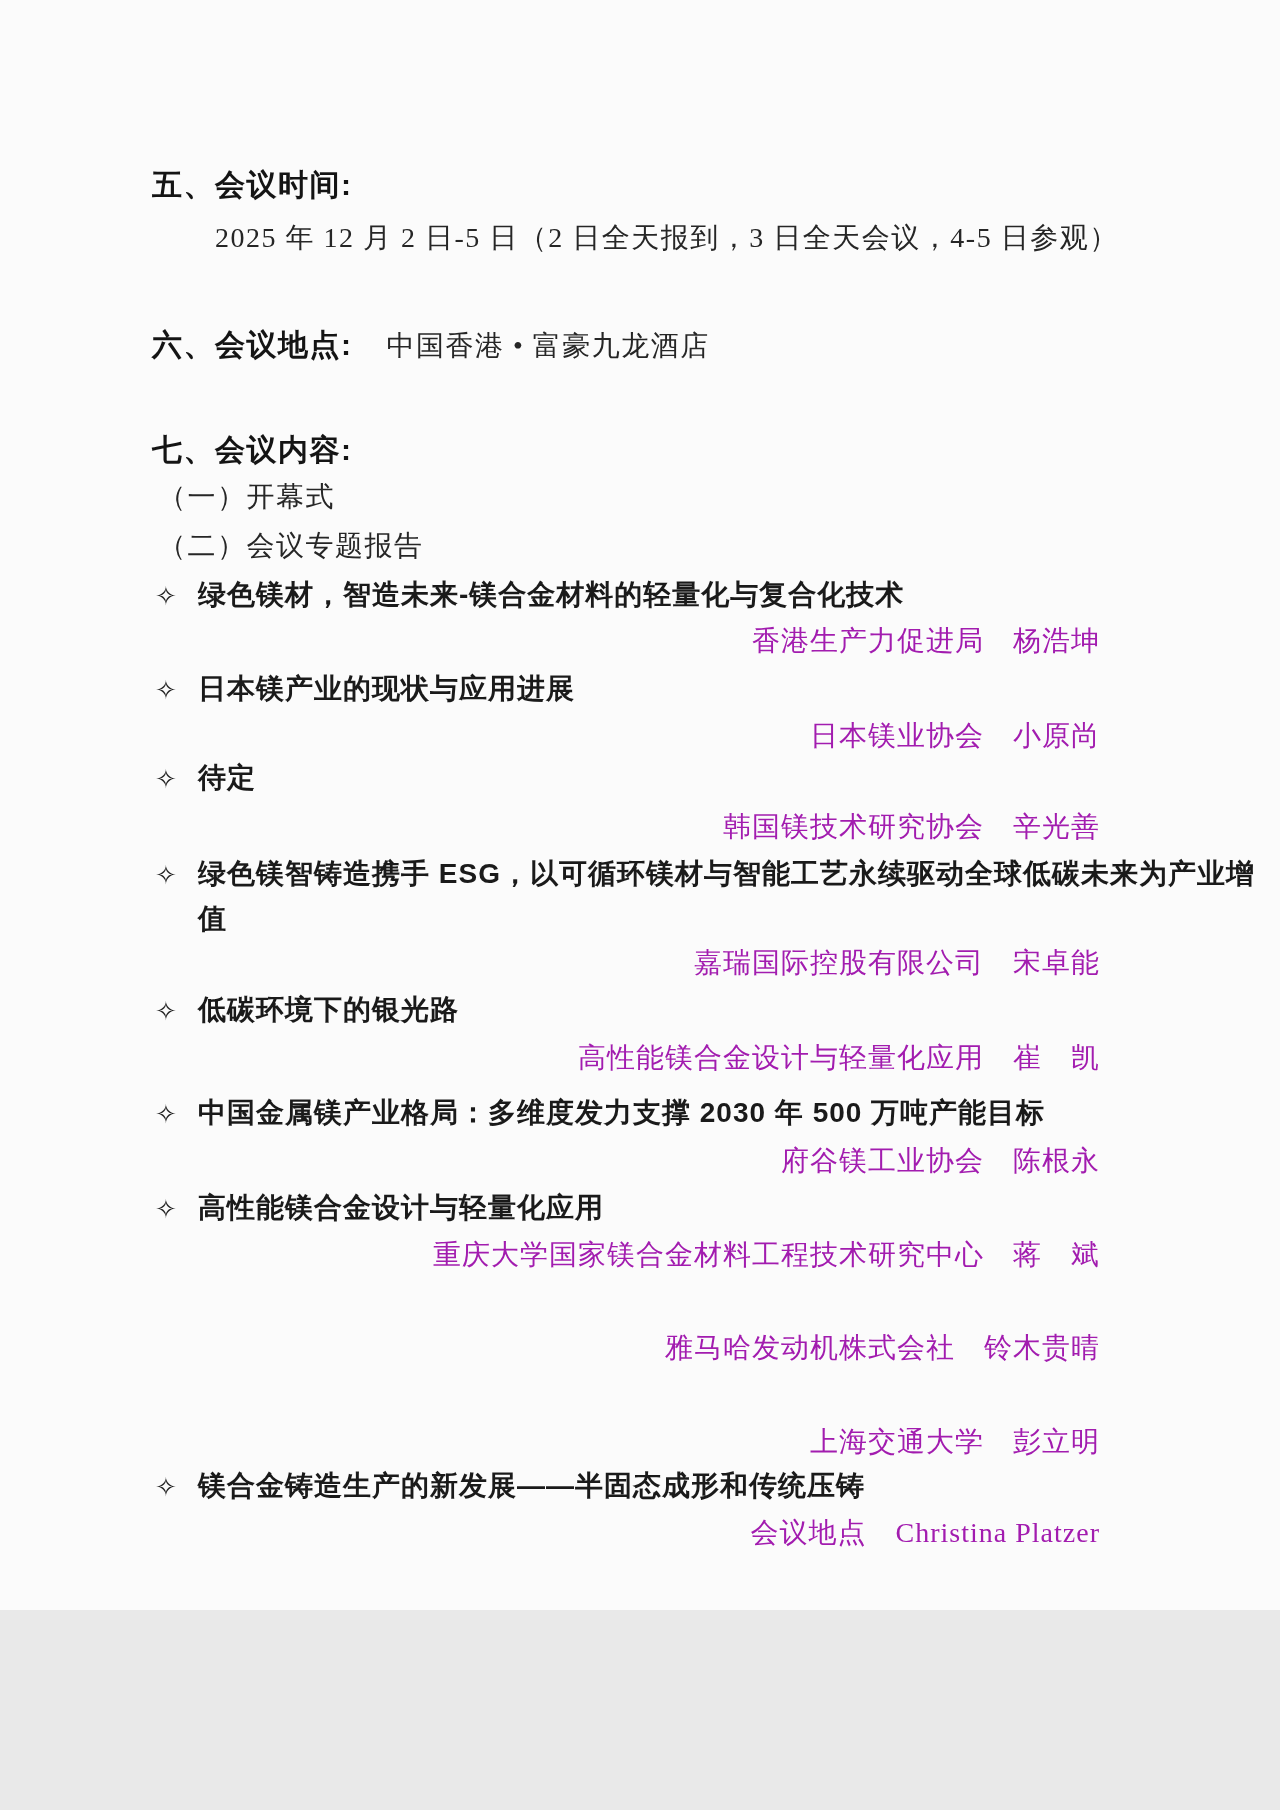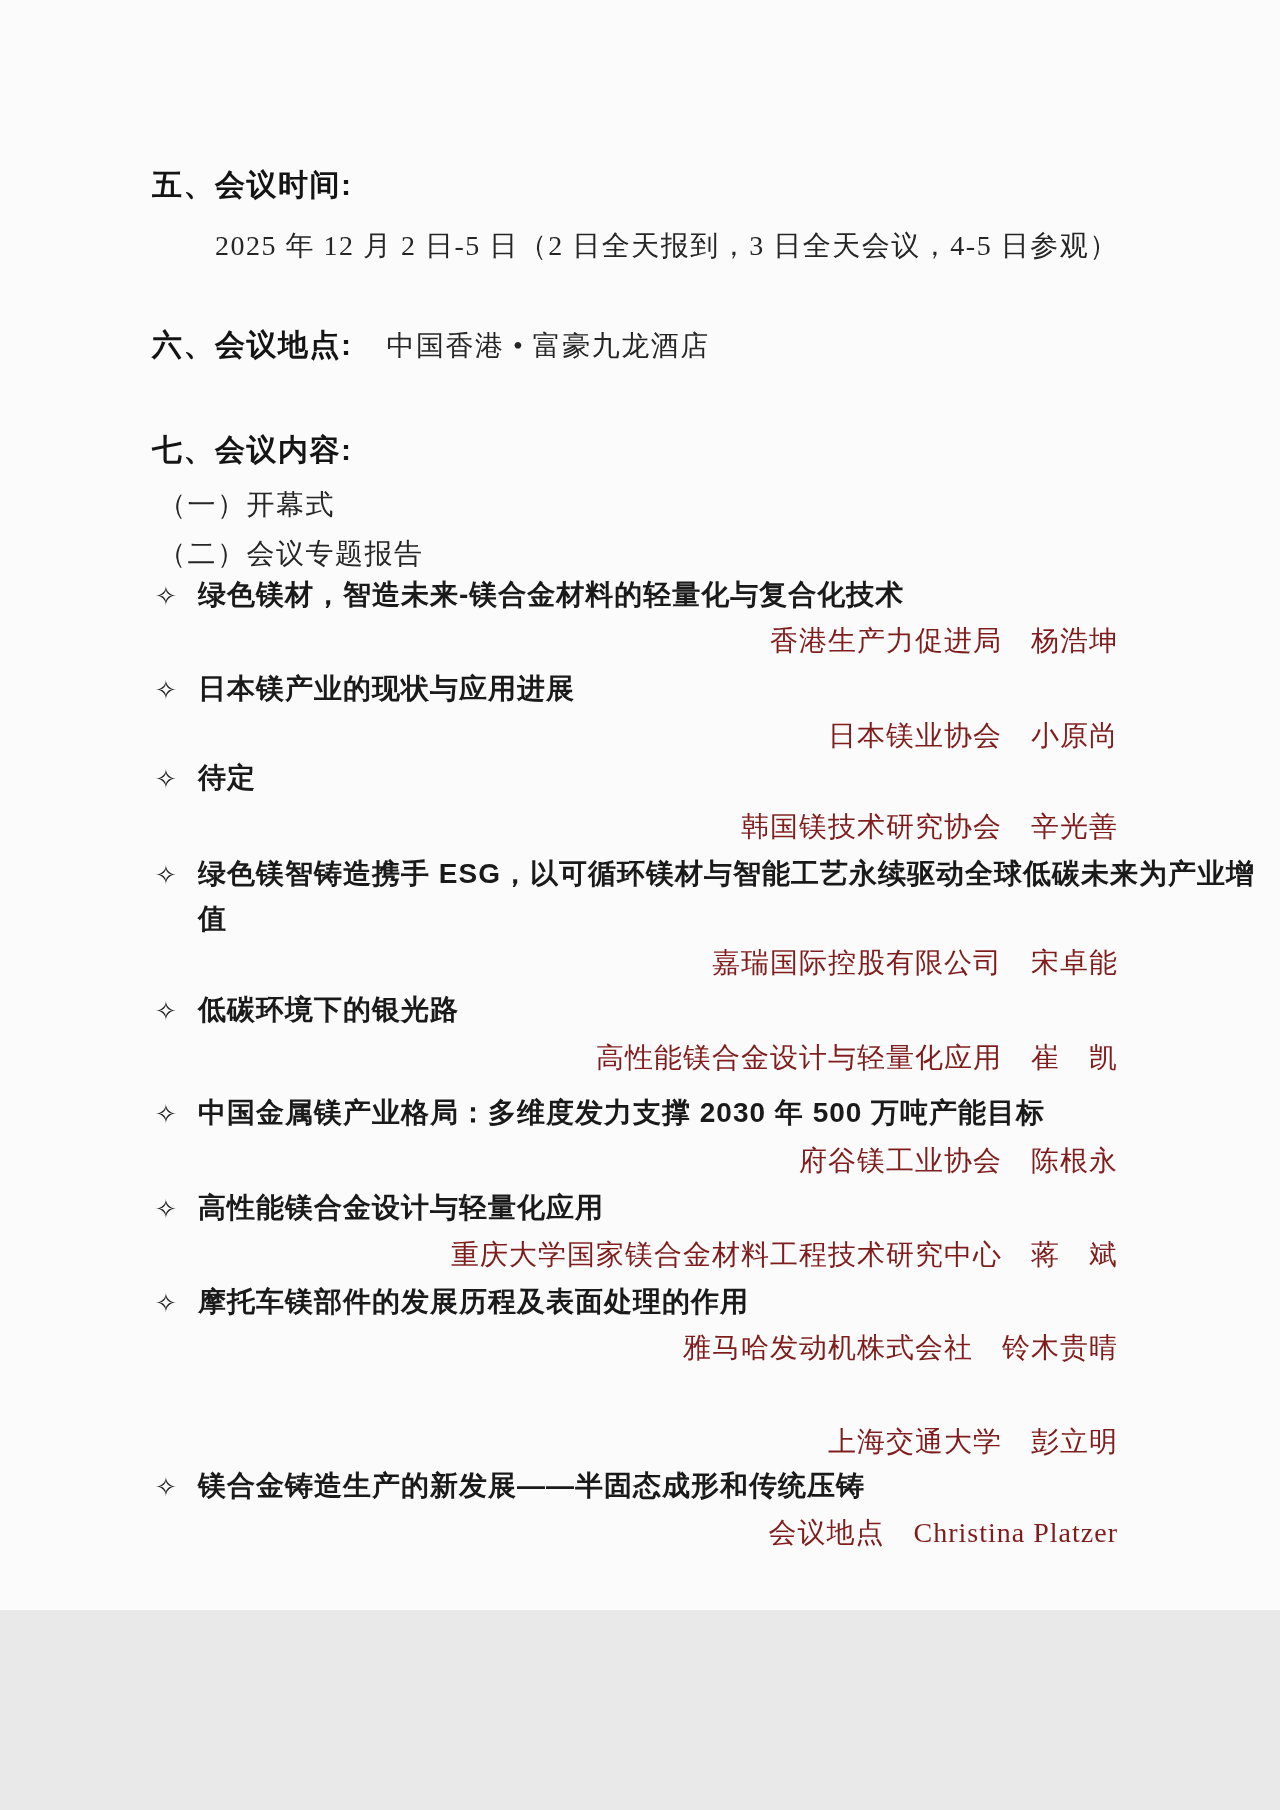--- a/index.html
+++ b/index.html
@@ -9,27 +9,27 @@
     width:1280px;height:1610px;
     margin:0 auto;
     background:#fbfbfb;
     overflow:hidden;
     font-family:"Liberation Sans",sans-serif;
   }
   .abs{position:absolute;white-space:nowrap;}
   
   .h{font:700 30px/1 "Liberation Sans","DejaVu Sans",sans-serif;color:#141414;letter-spacing:1.5px;}
   
-  .kai{font:400 28px/1 "Liberation Serif","DejaVu Serif",serif;color:#262626;letter-spacing:1.5px;margin-top:8px;}
+  .kai{font:400 28px/1 "Liberation Serif","DejaVu Serif",serif;color:#262626;letter-spacing:1.5px;}
   
   .bt{font:700 28px/1 "Liberation Sans","DejaVu Sans",sans-serif;color:#1a1a1a;letter-spacing:1px;}
   
   .dm{display:inline-block;width:43px;font:400 26px/1 "DejaVu Sans",sans-serif;color:#222;vertical-align:-1px;}
   
-  .sp{right:162px;font:400 28px/1 "Liberation Serif","DejaVu Serif",serif;color:#7f1d1d;letter-spacing:1px;}
+  .sp{right:180px;font:400 28px/1 "Liberation Serif","DejaVu Serif",serif;color:#a21caf;letter-spacing:1px;}
   
   .bt2{left:198px;}
   
   .wm{left:828px;top:1736px;display:flex;align-items:center;gap:14px;flex-direction:column;}
   .wm-text{font:400 36px/1 "Liberation Sans","DejaVu Sans",sans-serif;color:#b4b4b4;letter-spacing:1px;}
 </style>
 </head>
 <body>
 
 <div id="page" style="background: rgb(251, 251, 251);">
@@ -74,23 +74,20 @@
   <div class="abs" style="left:155px;top:1099px">
     <span class="dm">✧</span><span class="bt">中国金属镁产业格局：多维度发力支撑 2030 年 500 万吨产能目标</span>
   </div>
   <div class="abs sp" style="top:1147px">府谷镁工业协会　陈根永</div>
 
   <div class="abs" style="left:155px;top:1194px">
     <span class="dm">✧</span><span class="bt">高性能镁合金设计与轻量化应用</span>
   </div>
   <div class="abs sp" style="top:1241px">重庆大学国家镁合金材料工程技术研究中心　蒋　斌</div>
 
-  <div class="abs" style="left:155px;top:1288px">
-    <span class="dm">✧</span><span class="bt">摩托车镁部件的发展历程及表面处理的作用</span>
-  </div>
   <div class="abs sp" style="top:1334px">雅马哈发动机株式会社　铃木贵晴</div>
 
   <div class="abs sp" style="top:1428px">上海交通大学　彭立明</div>
 
   <div class="abs" style="left:155px;top:1472px">
     <span class="dm">✧</span><span class="bt">镁合金铸造生产的新发展——半固态成形和传统压铸</span>
   </div>
   <div class="abs sp" style="top:1519px">会议地点　Christina Platzer</div>
 
 

